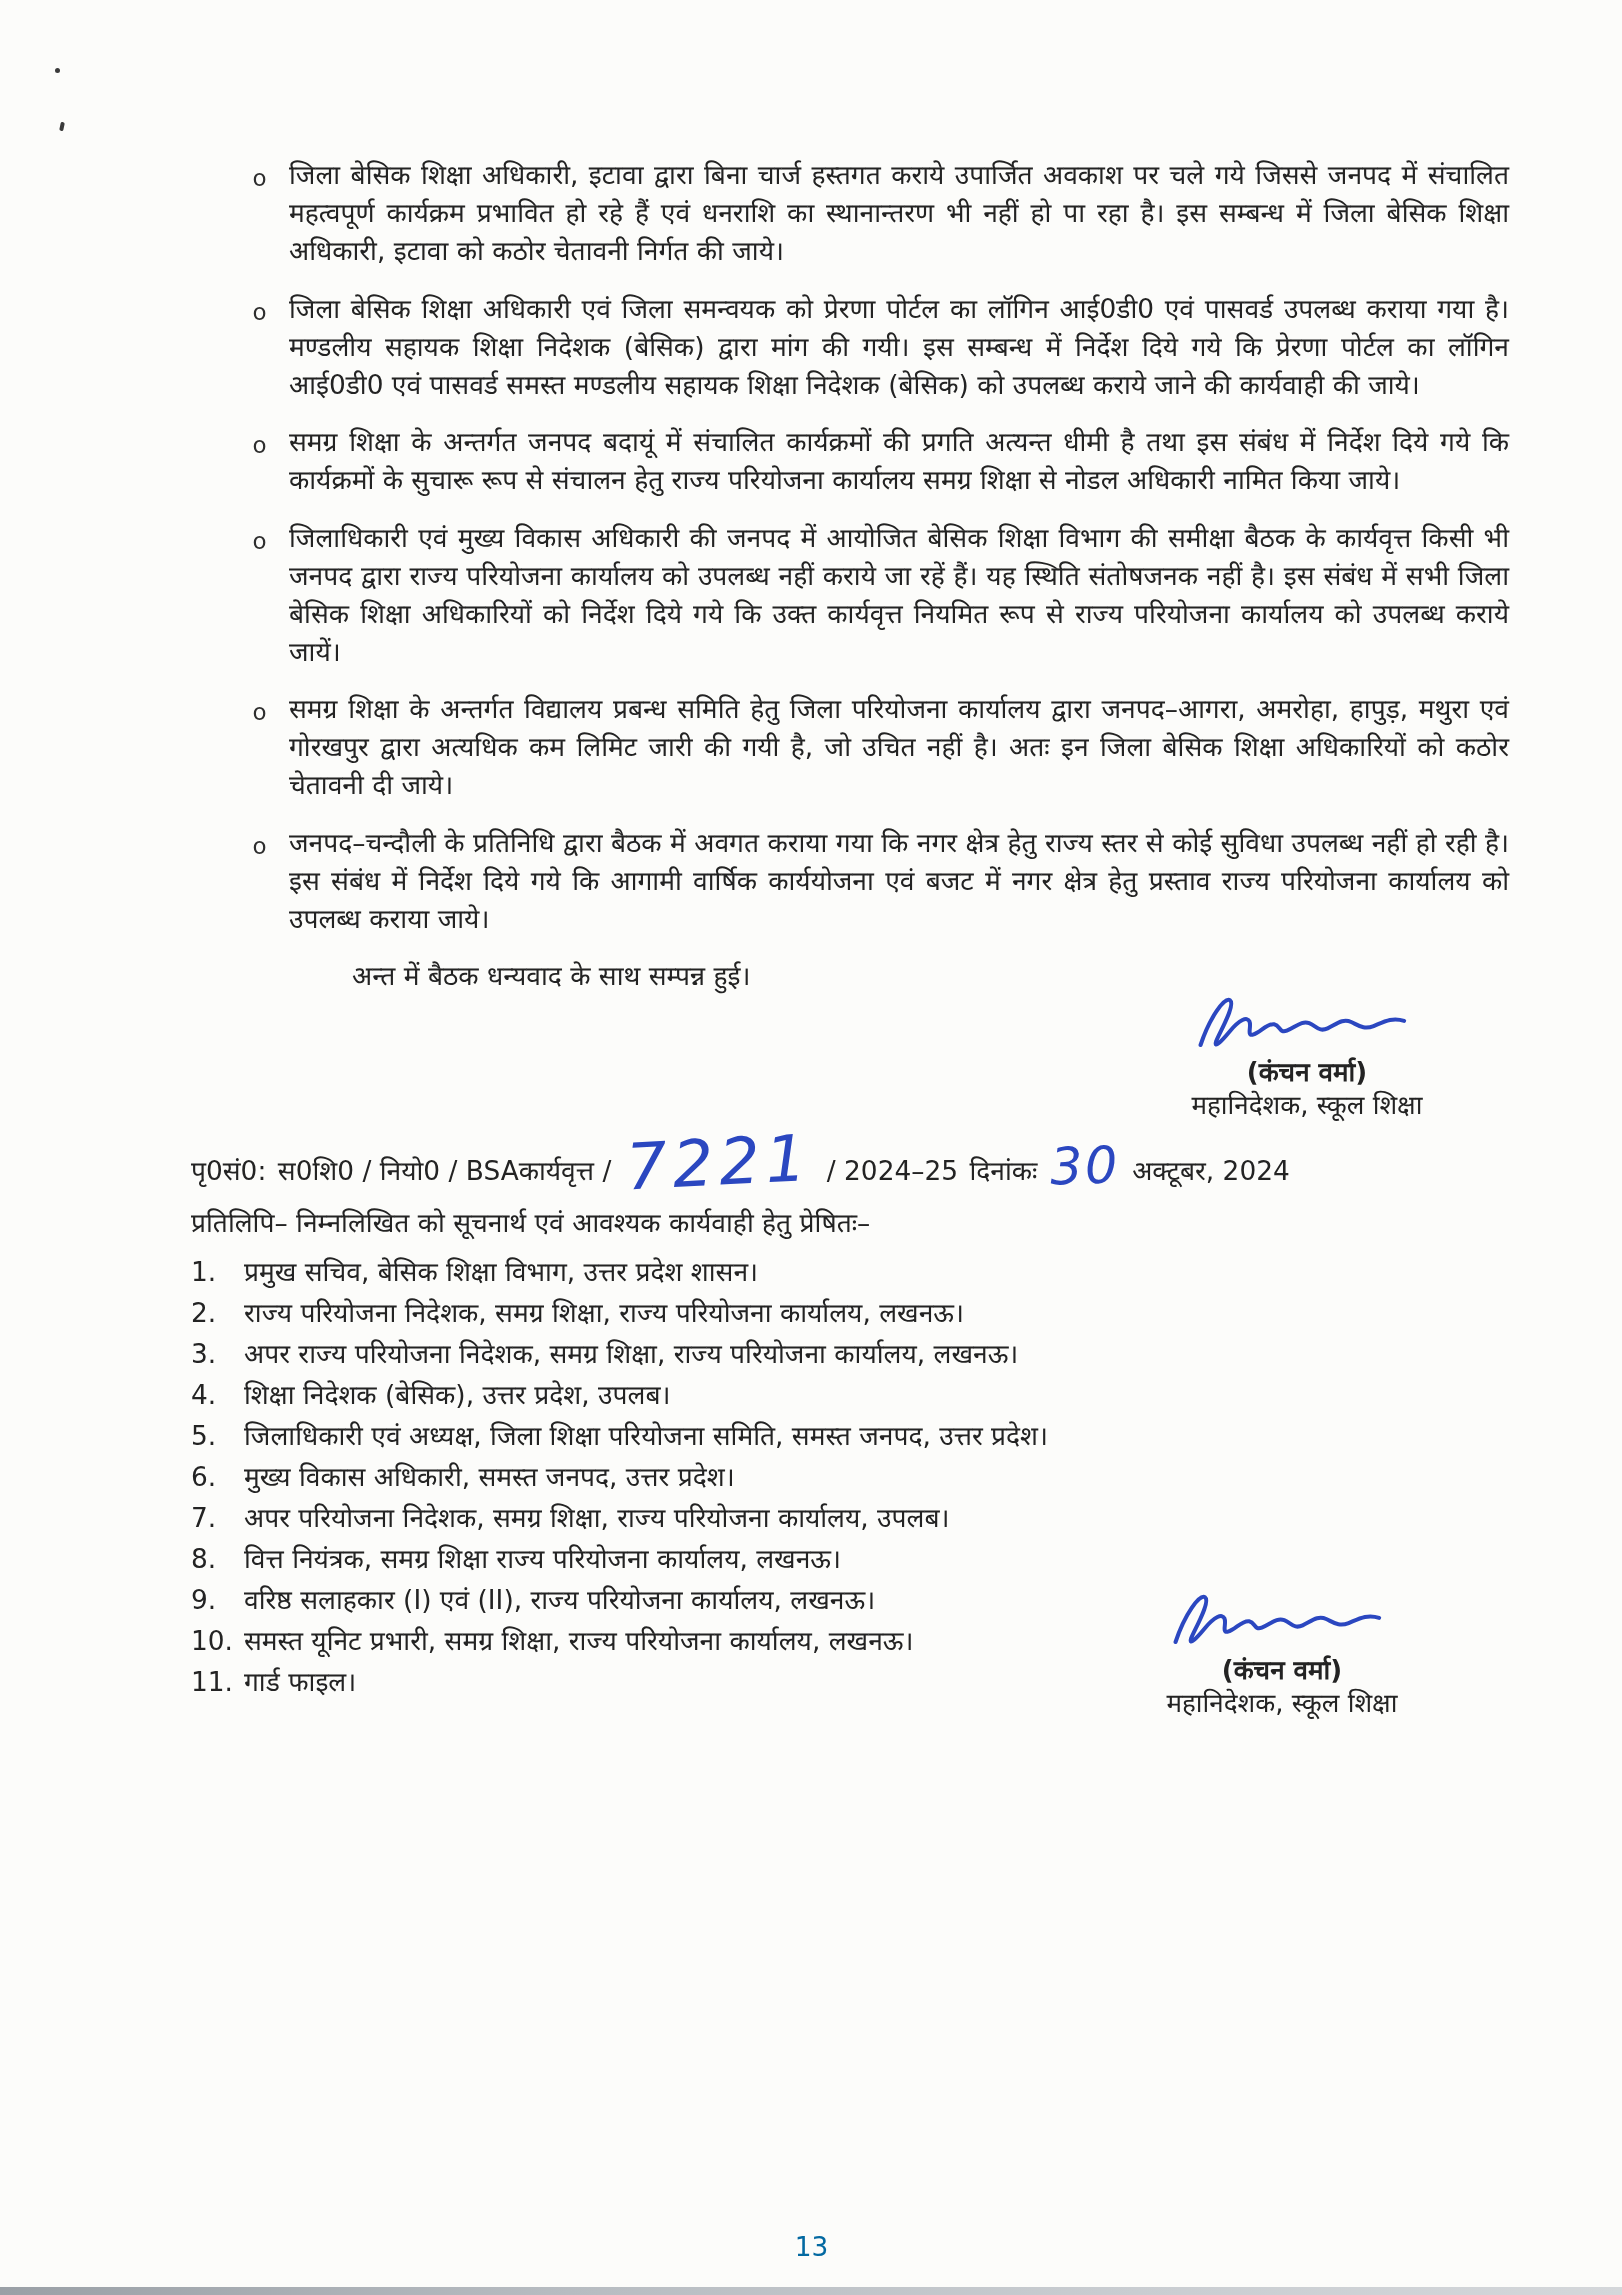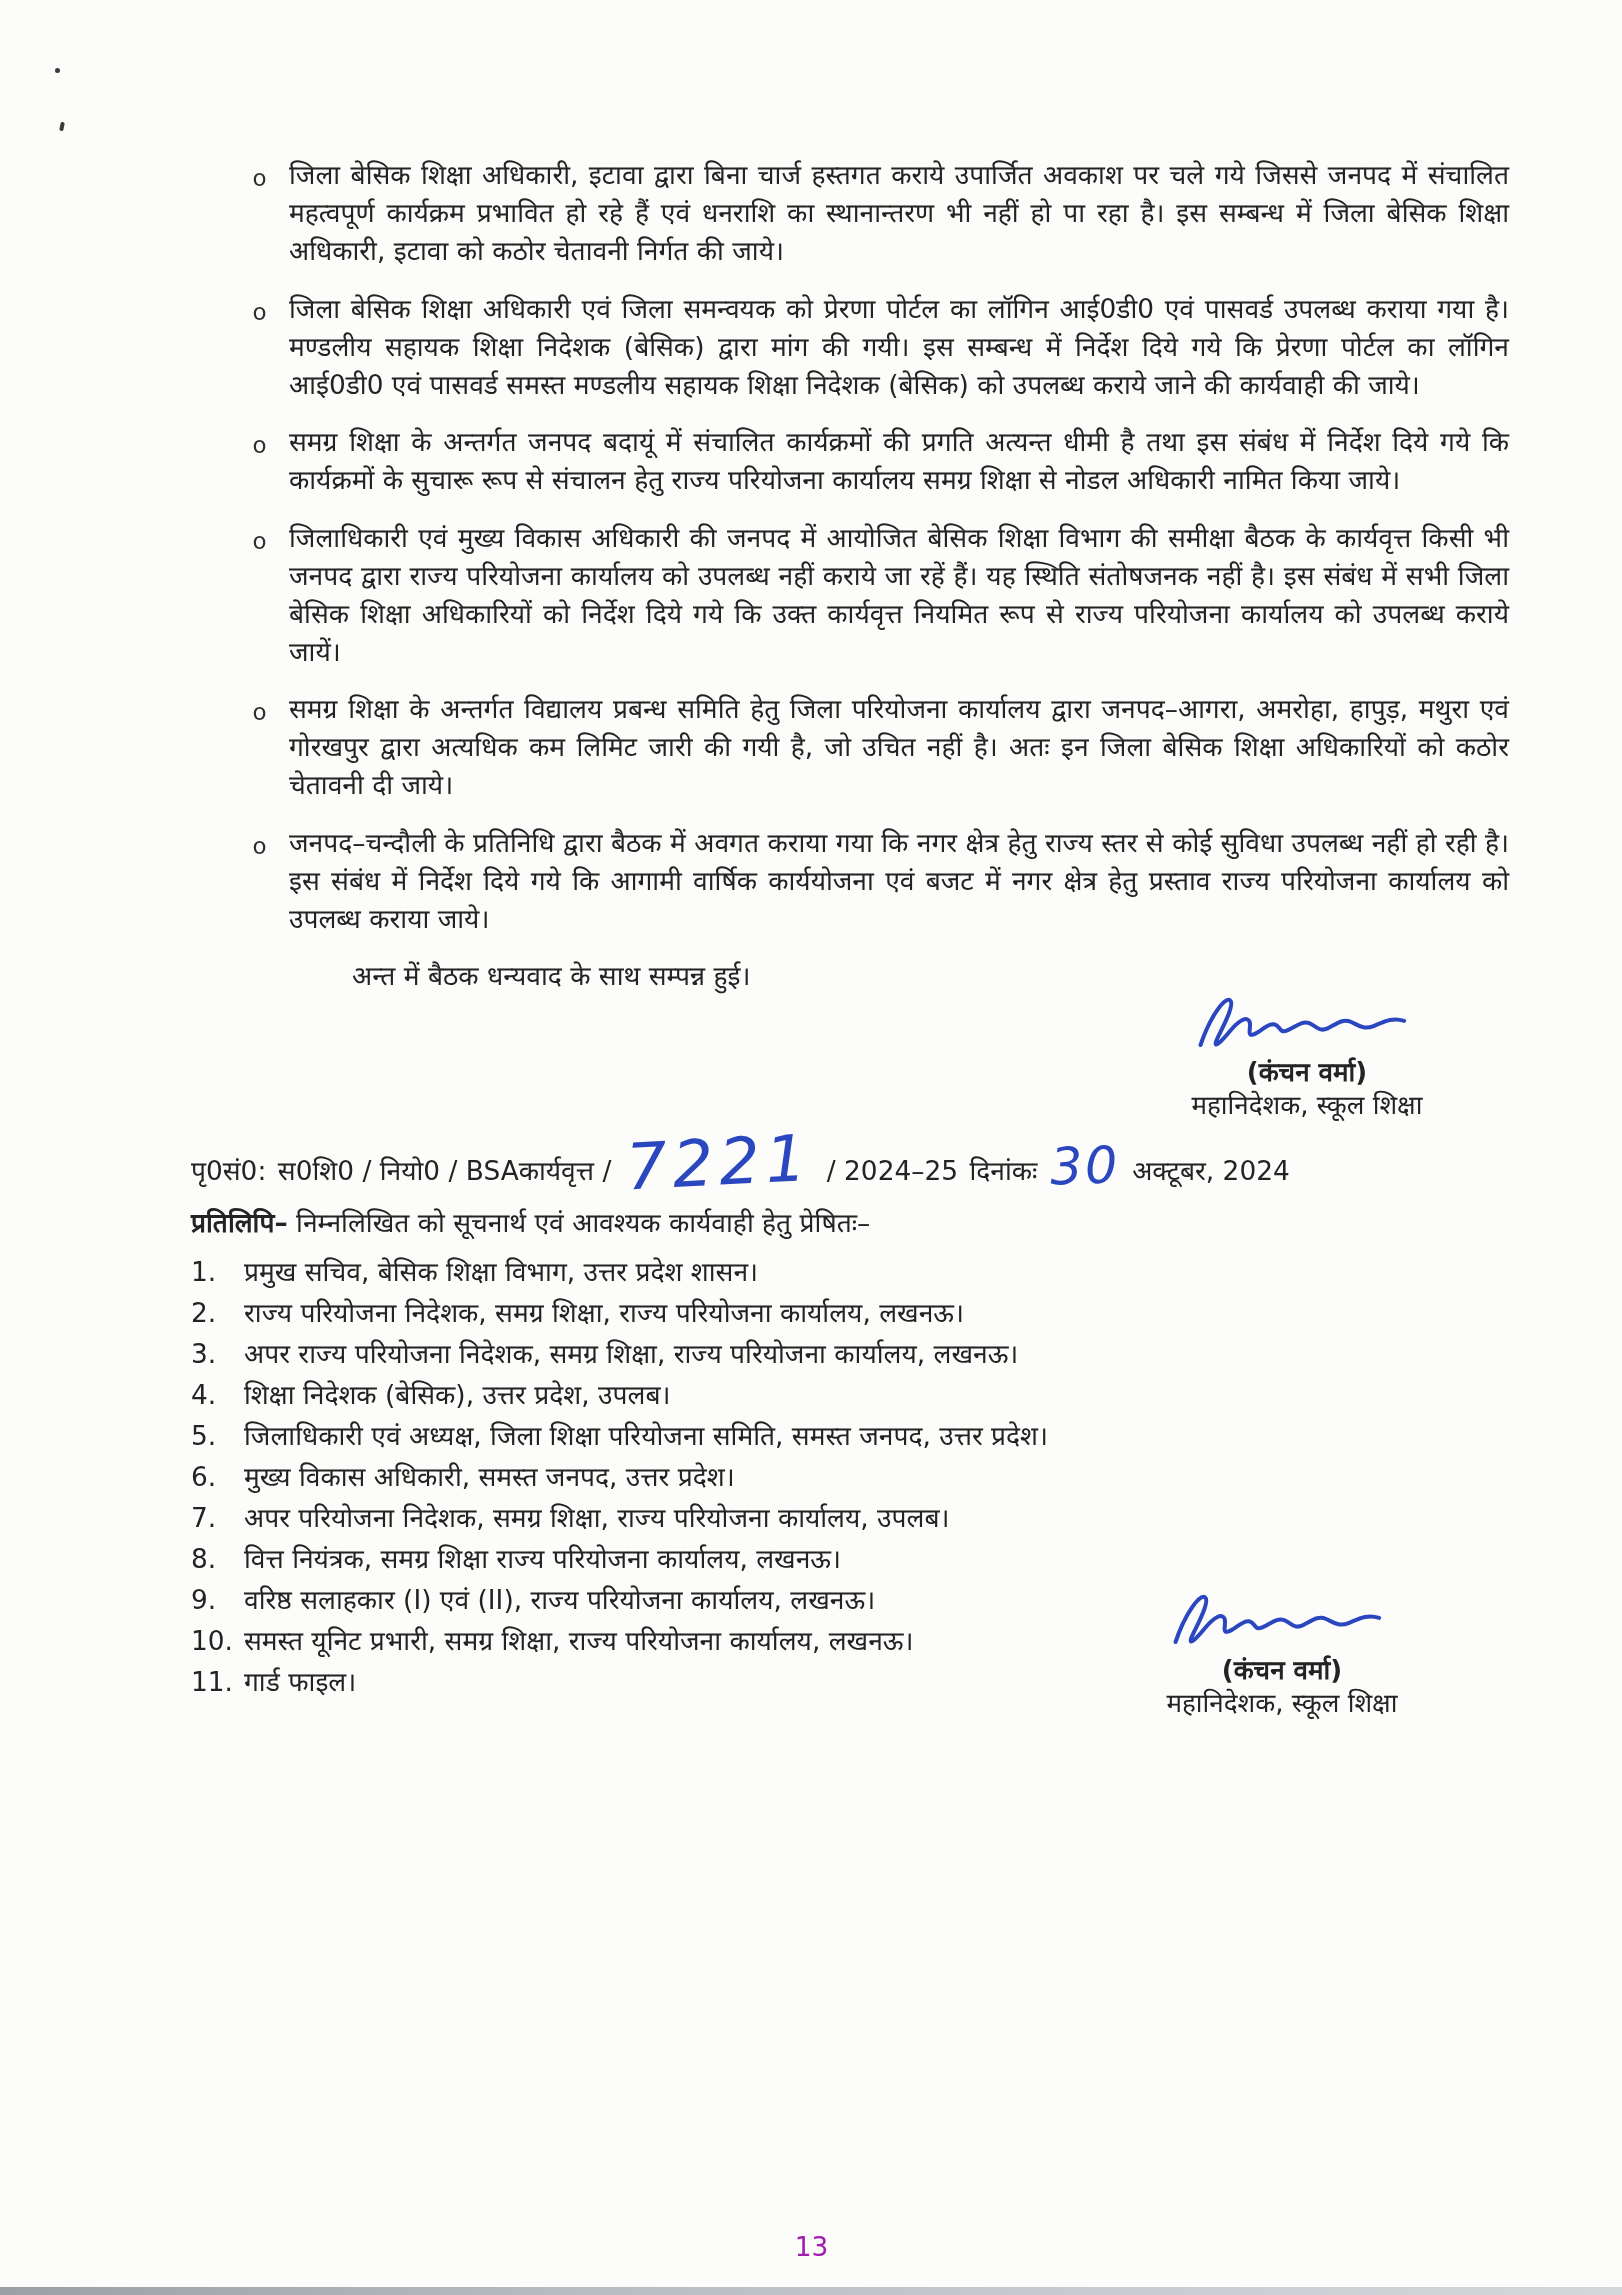--- a/index.html
+++ b/index.html
@@ -53,32 +53,32 @@
     display:inline-block;
   }
   .hand-day {
     font-size:51px; letter-spacing:2.3px;
     transform:rotate(-2deg) translateY(3.4px);
     margin:-13.8px 1.1px;
     display:inline-block;
   }
 
   .copy-heading { margin:15px 0 0 0; font-size:26.4px; line-height:40px; }
-  .copy-heading .lbl { font-weight:bold;text-align:center; }
+  .copy-heading .lbl { font-weight:normal;text-align:center; }
 
   .copy-list { margin:8px 0 0 0; padding:0; list-style:none; }
   .copy-list li { display:flex; font-size:26.4px; line-height:41px; }
   .copy-list .no { width:53px; flex:0 0 53px; }
   .copy-list .txt { flex:1; }
 
   .sig-block.second { margin-top:-121px; margin-right:80px; position:relative; z-index:2; }
 
   .page-number {
     position:absolute; left:50%; bottom:33px; transform:translateX(-50%);
-    font-size:26.4px; color:#a21caf;
+    font-size:26.4px; color:#0369a1;
   }
 
   
   .scan-edge {
     position:absolute; left:0; right:0; bottom:0; height:8px;
     background:linear-gradient(90deg,#9aa0a6 0%,#b7bcc1 35%,#c9cdd1 70%,#d4d7da 100%);
   }
 </style>
 </head>
 <body>

